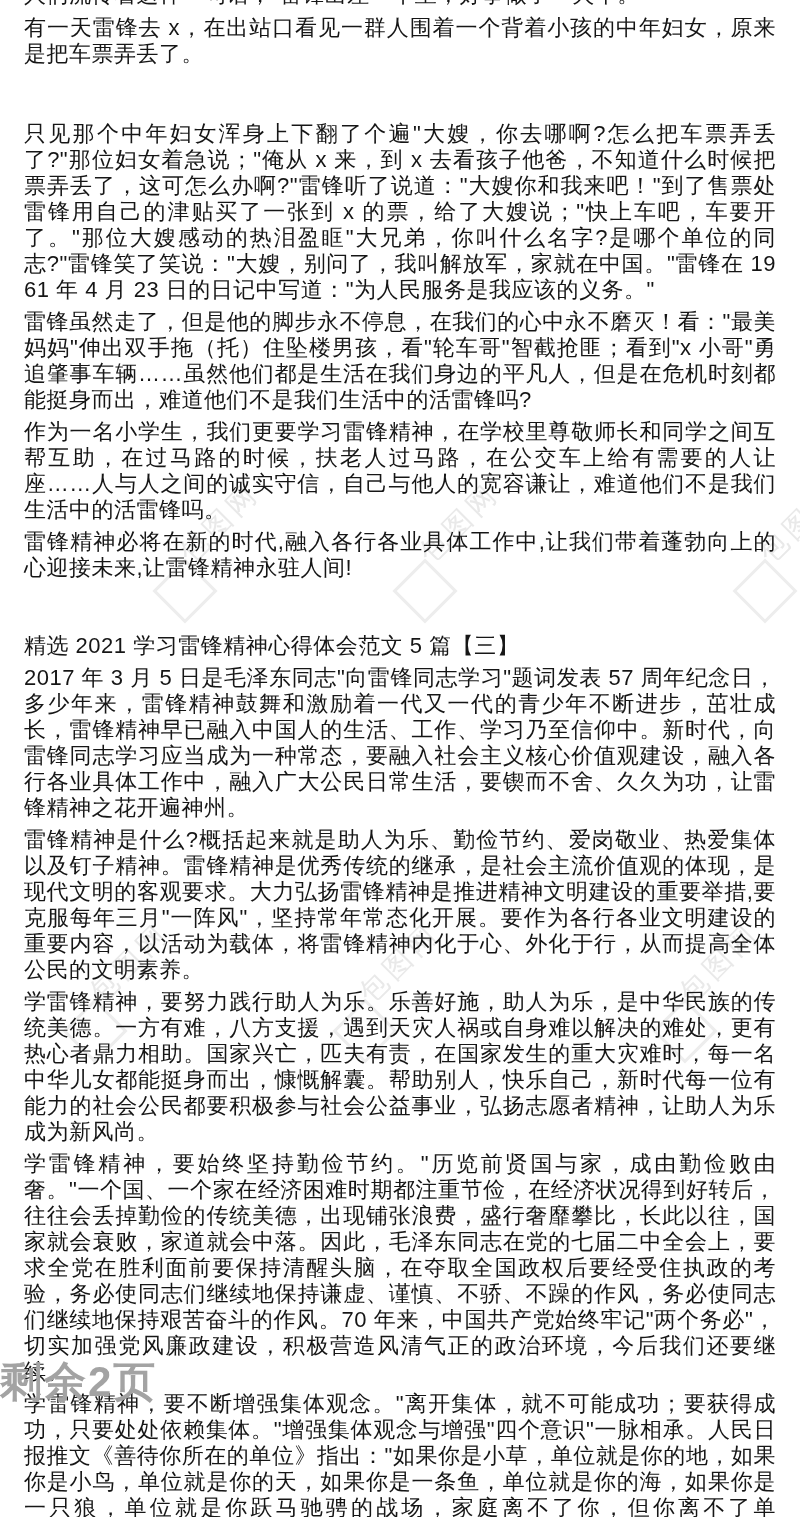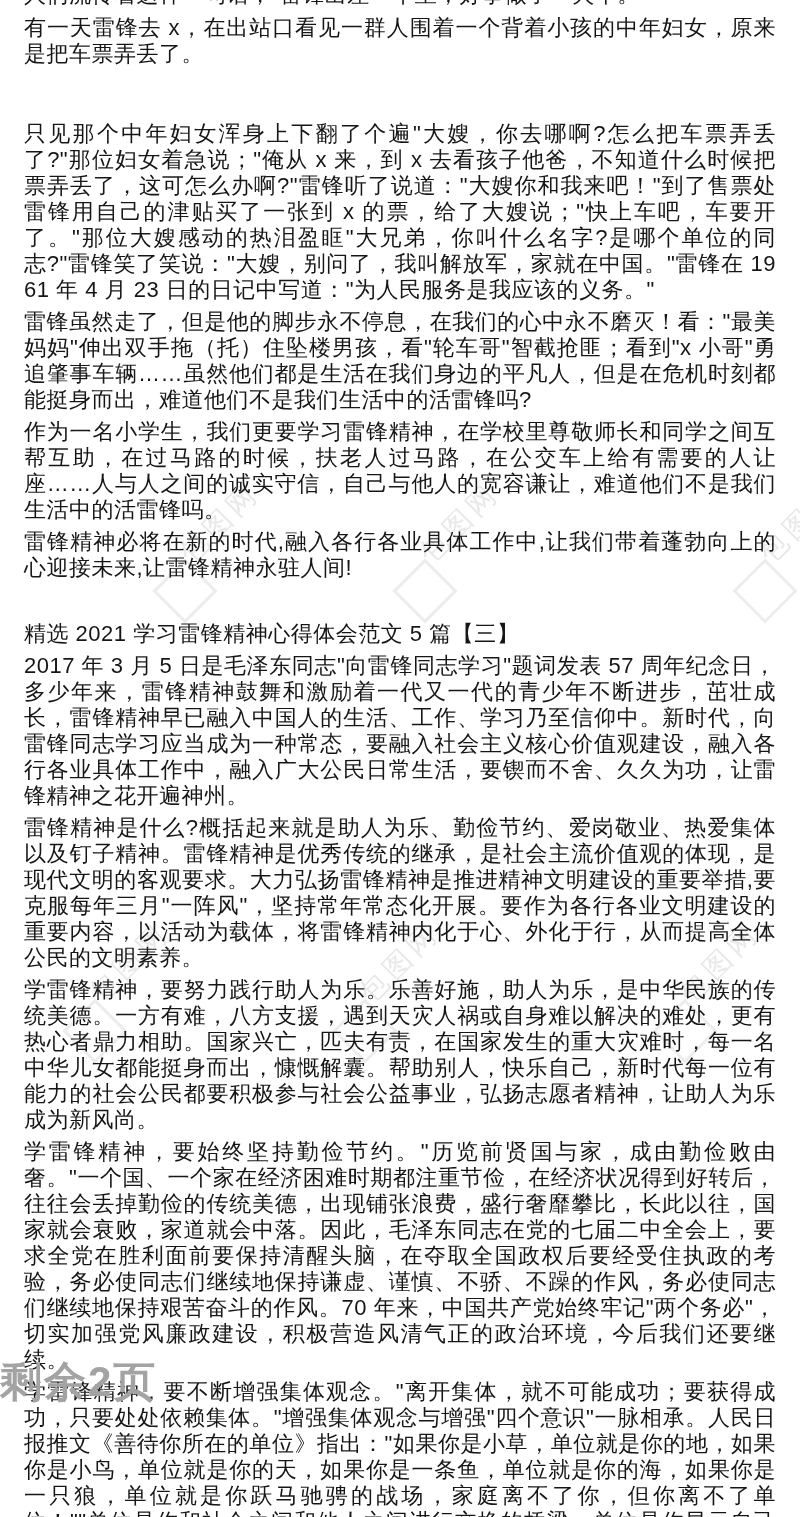--- a/index.html
+++ b/index.html
@@ -61,21 +61,21 @@
     color: #161616;
     text-align: justify;
     text-justify: inter-ideograph;
     letter-spacing: 0.5px;
     word-break: break-all;
   }
   .para-cut   { margin-top: -18px; }  
   .gap-tiny   { margin-top: 7px;  }
   .gap-small  { margin-top: 6px;  }
   .gap-block  { margin-top: 54px; }  
-  .gap-section{ margin-top: 40px; }  
+  .gap-section{ margin-top: 52px; }  
 
   
   .preview-footer {
     position: absolute;
     z-index: 1;
     top: 1354px;
     left: 0;
     width: 100%;
     display: flex;
     justify-content: space-between;

